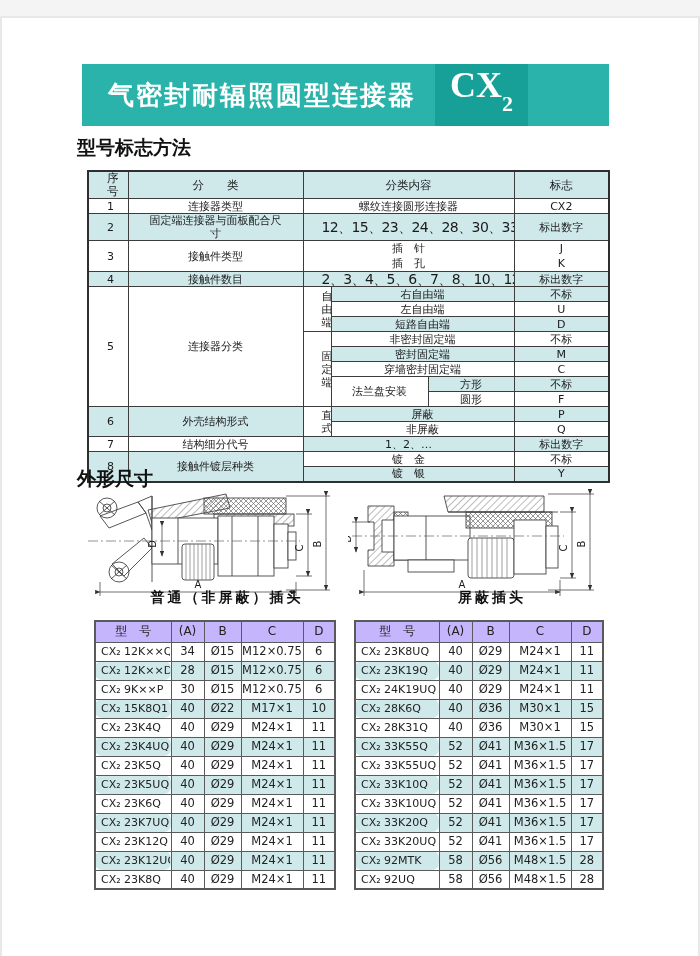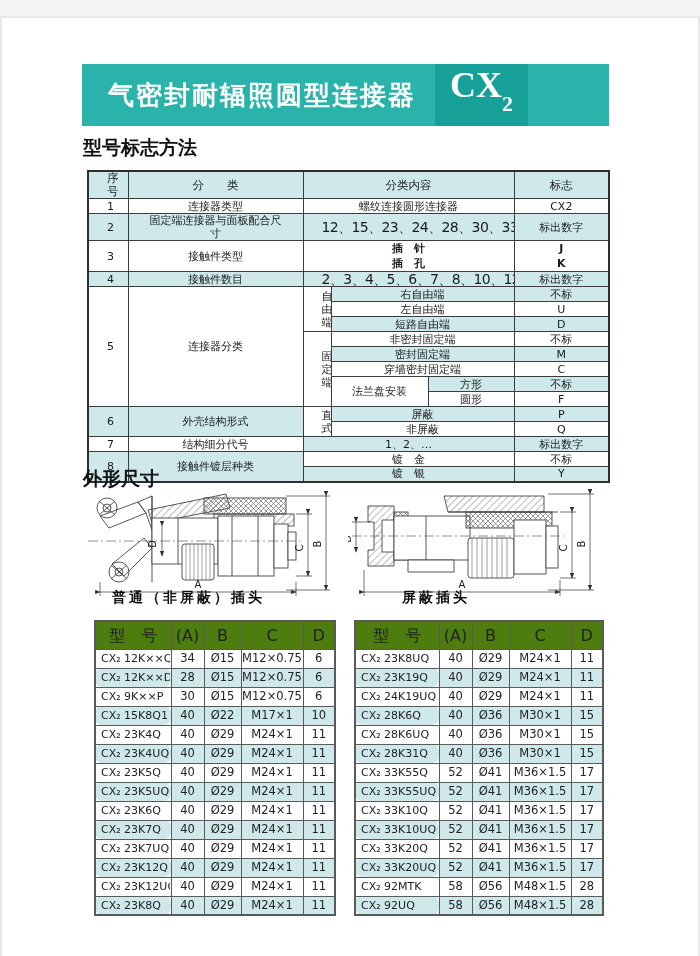--- a/index.html
+++ b/index.html
@@ -13,55 +13,55 @@
           background:#2ab3ab; display:flex; align-items:center; }
   .band-title { color:#fff; font-weight:bold; font-size:26px; letter-spacing:2px;
                 padding-left:26px; white-space:nowrap; }
   .band-model { position:absolute; left:353px; top:0; width:93px; height:62px;
                 background:#17a097; color:#fff; display:flex; align-items:flex-start;
                 justify-content:center; font-family:"Liberation Serif","DejaVu Serif",serif;
                 font-weight:bold; font-size:36px; }
   .band-model .sub { font-size:22px; align-self:flex-end; padding-bottom:9px; }
 
   
-  .sec-title { position:absolute; left:81px; font-size:19px; font-weight:bold; color:#111; }
+  .sec-title { position:absolute; left:75px; font-size:19px; font-weight:bold; color:#111; }
   #sec1 { top:117px; }
   #sec2 { top:448px; }
 
   
   .mark-table { position:absolute; left:85px; top:152px; width:521px;
                 border-collapse:collapse; table-layout:fixed;
                 font-size:11px; text-align:center; }
   .mark-table td { border:1px solid #3c3c3c; padding:0 18px; height:15px;
                    line-height:13px; overflow:hidden; }
   .mark-table { border:2px solid #2e2e2e; }
   .mark-table tr.hh td { height:18px; font-size:11.5px; }
   .mark-table tr.h30 td { height:30px; }
   .teal { background:#cfe9eb; }
   .vcell { white-space:pre-line; }
   .lh24 { line-height:22px; }
   .nums { font-size:14px; letter-spacing:-0.6px; white-space:nowrap; }
-  .two-line div { line-height:15px; height:15px;font-weight:bold; }
+  .two-line div { line-height:15px; height:15px; }
 
   
   .draw { position:absolute; top:468px; }
   #drawL { left:84px;  width:250px; height:114px; }
   #drawR { left:346px; width:252px; height:114px; }
   .draw svg { width:100%; height:100%; }
   .caption { position:absolute; top:571px; font-size:14px; font-weight:bold;
-             letter-spacing:3px; color:#111; }
+             letter-spacing:3px; text-align:center; color:#111; }
   #capL { left:110px; width:230px; }
   #capR { left:400px; width:180px; }
 
   
   .plug-table { position:absolute; top:602px; border-collapse:collapse; table-layout:fixed;
                 font-size:11.5px; text-align:center; color:#222; border:2px solid #5a5a5a; }
   .plug-table td, .plug-table th { border:1px solid #5a5a5a; height:19px; line-height:17px;
                                    font-weight:normal; overflow:hidden; white-space:nowrap; }
-  .plug-table thead th { background:#4d7c0f; height:28px; font-size:16px; }
+  .plug-table thead th { background:#c4b5fd; height:21px; font-size:12px; }
   .plug-table tbody tr:nth-child(even) td { background:#cfe9eb; }
   .plug-table td:first-child { text-align:left; padding-left:5px; font-size:11px;border-radius:7px; }
   #tableL { left:92px;  width:240px; }
   #tableR { left:352px; width:248px; }
 
   .dim-text { font-size:10px; fill:#1a1a1a; font-family:"DejaVu Sans",sans-serif; }
 </style>
 </head>
 <body>
 
@@ -412,27 +412,20 @@
           <td>11</td>
         </tr>
         <tr>
           <td>CX₂ 23K6Q</td>
           <td>40</td>
           <td>Ø29</td>
           <td>M24×1</td>
           <td>11</td>
         </tr>
         <tr>
-          <td>CX₂ 23K7Q</td>
-          <td>40</td>
-          <td>Ø29</td>
-          <td>M24×1</td>
-          <td>11</td>
-        </tr>
-        <tr>
           <td>CX₂ 23K7UQ</td>
           <td>40</td>
           <td>Ø29</td>
           <td>M24×1</td>
           <td>11</td>
         </tr>
         <tr>
           <td>CX₂ 23K12Q</td>
           <td>40</td>
           <td>Ø29</td>
@@ -496,27 +489,20 @@
           <td>11</td>
         </tr>
         <tr>
           <td>CX₂ 28K6Q</td>
           <td>40</td>
           <td>Ø36</td>
           <td>M30×1</td>
           <td>15</td>
         </tr>
         <tr>
-          <td>CX₂ 28K6UQ</td>
-          <td>40</td>
-          <td>Ø36</td>
-          <td>M30×1</td>
-          <td>15</td>
-        </tr>
-        <tr>
           <td>CX₂ 28K31Q</td>
           <td>40</td>
           <td>Ø36</td>
           <td>M30×1</td>
           <td>15</td>
         </tr>
         <tr>
           <td>CX₂ 33K55Q</td>
           <td>52</td>
           <td>Ø41</td>

